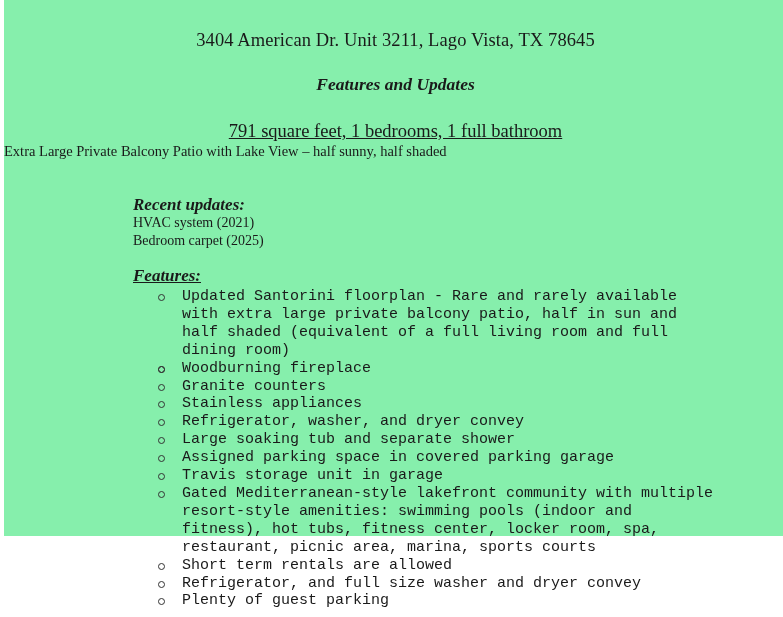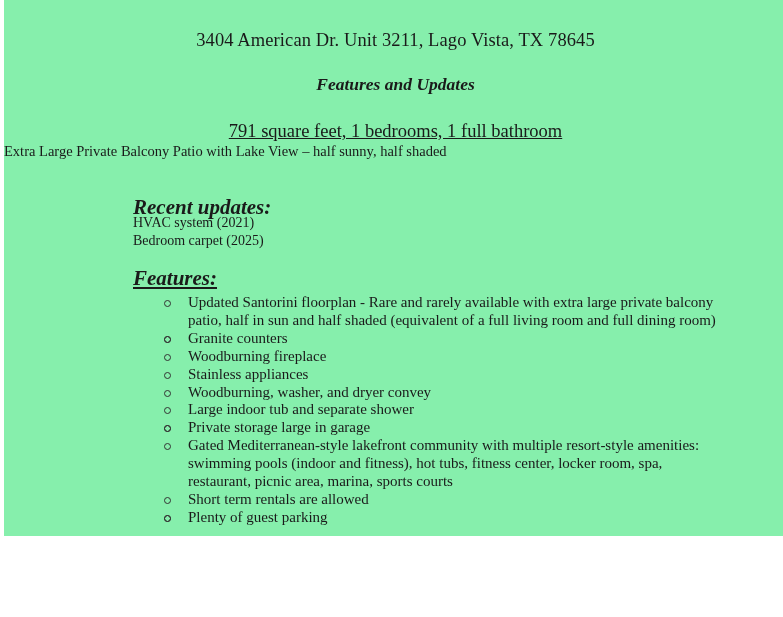--- a/index.html
+++ b/index.html
@@ -55,44 +55,45 @@
       position: absolute;
       top: 143px;
       left: 0;
       width: 783px;
       text-align: left;
       font-size: 14.5px;
     }
     .section-heading {
       position: absolute;
       left: 129px;
-      font-size: 21px;
+      font-size: 17px;
       font-weight: bold;
       font-style: italic;
     }
     .recent-heading { top: 195px; }
     .features-heading { top: 266px; text-decoration: underline; }
     .plain-line {
       position: absolute;
       left: 129px;
       font-size: 14px;
       line-height: 18px;
     }
     .recent-1 { top: 214px; }
     .recent-2 { top: 232px; }
     .feature-list {
       position: absolute;
       top: 285px;
       left: 150px;
       width: 560px;
-      margin: 9px;
+      margin: 3px;
       padding: 0;
       list-style: none;
       font-size: 15px;
       line-height: 17.9px;
+      font-family: Liberation Mono, monospace;
     }
     .feature-item {
       position: relative;
       padding-left: 25px;
     }
     .bullet {
       position: absolute;
       left: 1px;
       top: 6px;
       width: 5px;
@@ -112,25 +113,25 @@
 
   <div class="section-heading recent-heading">Recent updates:</div>
   <div class="plain-line recent-1">HVAC system (2021)</div>
   <div class="plain-line recent-2">Bedroom carpet (2025)</div>
 
   <div class="section-heading features-heading">Features:</div>
 
   <ul class="feature-list">
     <li class="feature-item"><span class="bullet"></span><span>Updated Santorini floorplan - Rare and rarely available with extra large private balcony patio, half in sun and half shaded (equivalent of a full living room and full dining room)</span></li>
     <li class="feature-item"><span class="bullet"></span></li>
+    <li class="feature-item"><span class="bullet"></span><span>Woodburning fireplace</span></li>
     <li class="feature-item"><span class="bullet"></span><span>Granite counters</span></li>
-    <li class="feature-item"><span class="bullet"></span><span>Woodburning fireplace</span></li>
     <li class="feature-item"><span class="bullet"></span><span>Stainless appliances</span></li>
-    <li class="feature-item"><span class="bullet"></span><span>Woodburning, washer, and dryer convey</span></li>
-    <li class="feature-item"><span class="bullet"></span><span>Large indoor tub and separate shower</span></li>
-    <li class="feature-item"><span class="bullet"></span></li>
-    <li class="feature-item"><span class="bullet"></span><span>Private storage large in garage</span></li>
+    <li class="feature-item"><span class="bullet"></span><span>Refrigerator, washer, and dryer convey</span></li>
+    <li class="feature-item"><span class="bullet"></span><span>Large soaking tub and separate shower</span></li>
+    <li class="feature-item"><span class="bullet"></span><span>Assigned parking space in covered parking garage</span></li>
+    <li class="feature-item"><span class="bullet"></span><span>Travis storage unit in garage</span></li>
     <li class="feature-item"><span class="bullet"></span><span>Gated Mediterranean-style lakefront community with multiple resort-style amenities: swimming pools (indoor and fitness), hot tubs, fitness center, locker room, spa, restaurant, picnic area, marina, sports courts</span></li>
     <li class="feature-item"><span class="bullet"></span><span>Short term rentals are allowed</span></li>
-    <li class="feature-item"><span class="bullet"></span></li>
+    <li class="feature-item"><span class="bullet"></span><span>Refrigerator, and full size washer and dryer convey</span></li>
     <li class="feature-item"><span class="bullet"></span><span>Plenty of guest parking</span></li>
   </ul>
 </div>
 
 </body></html>

